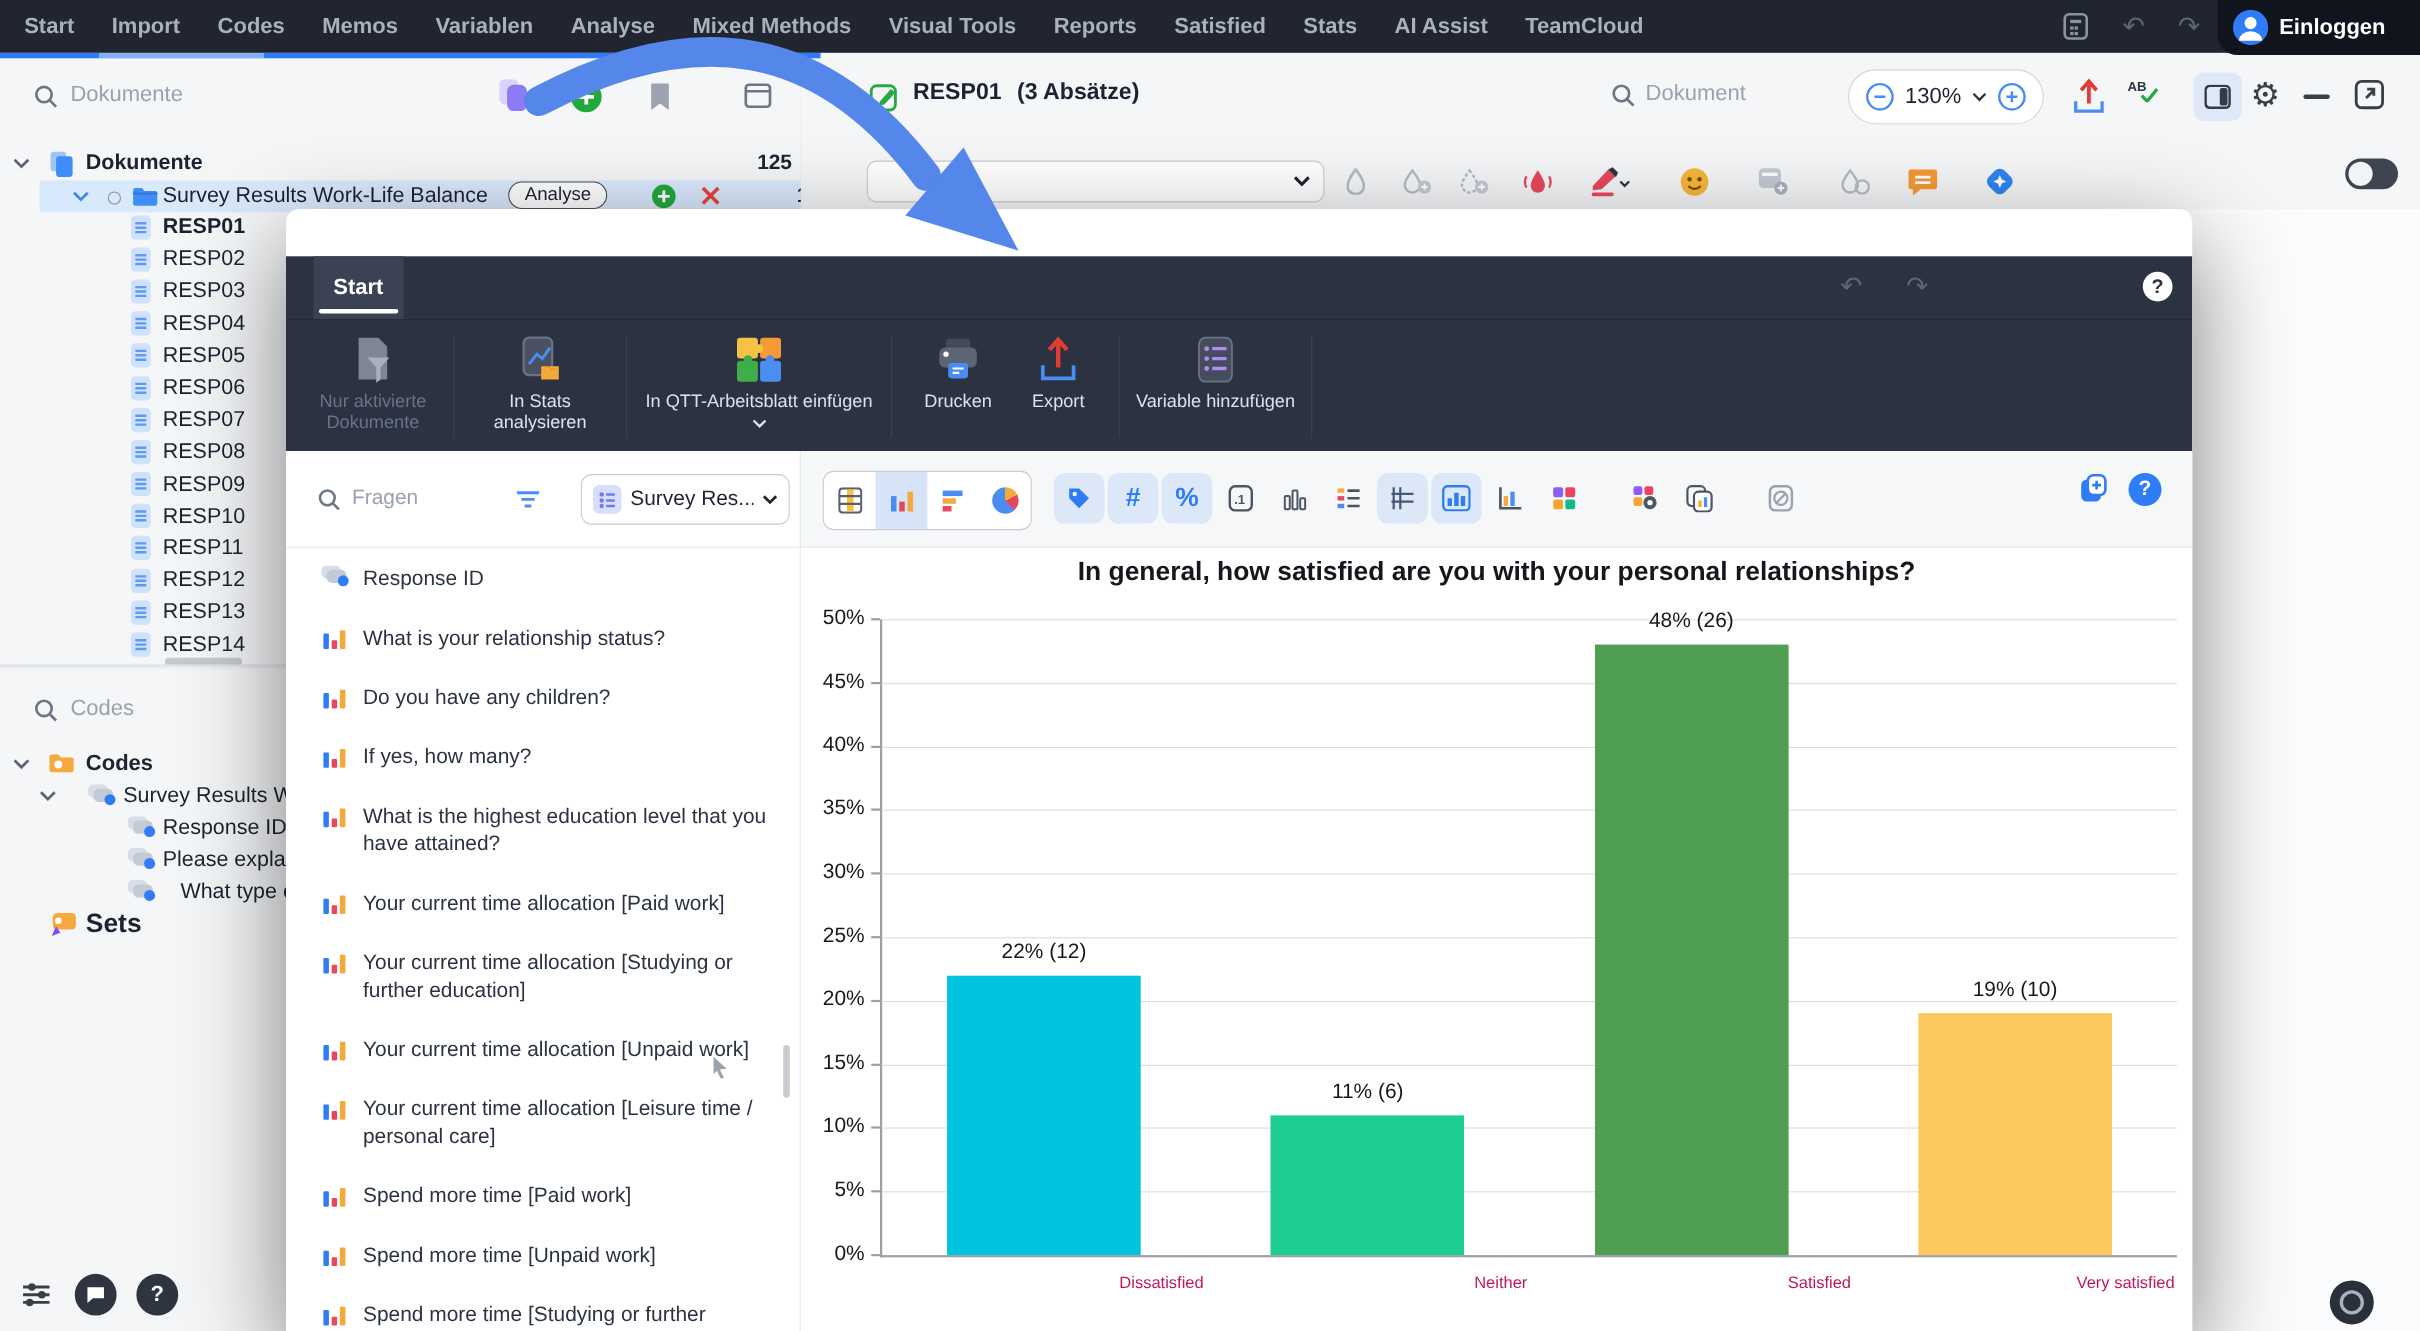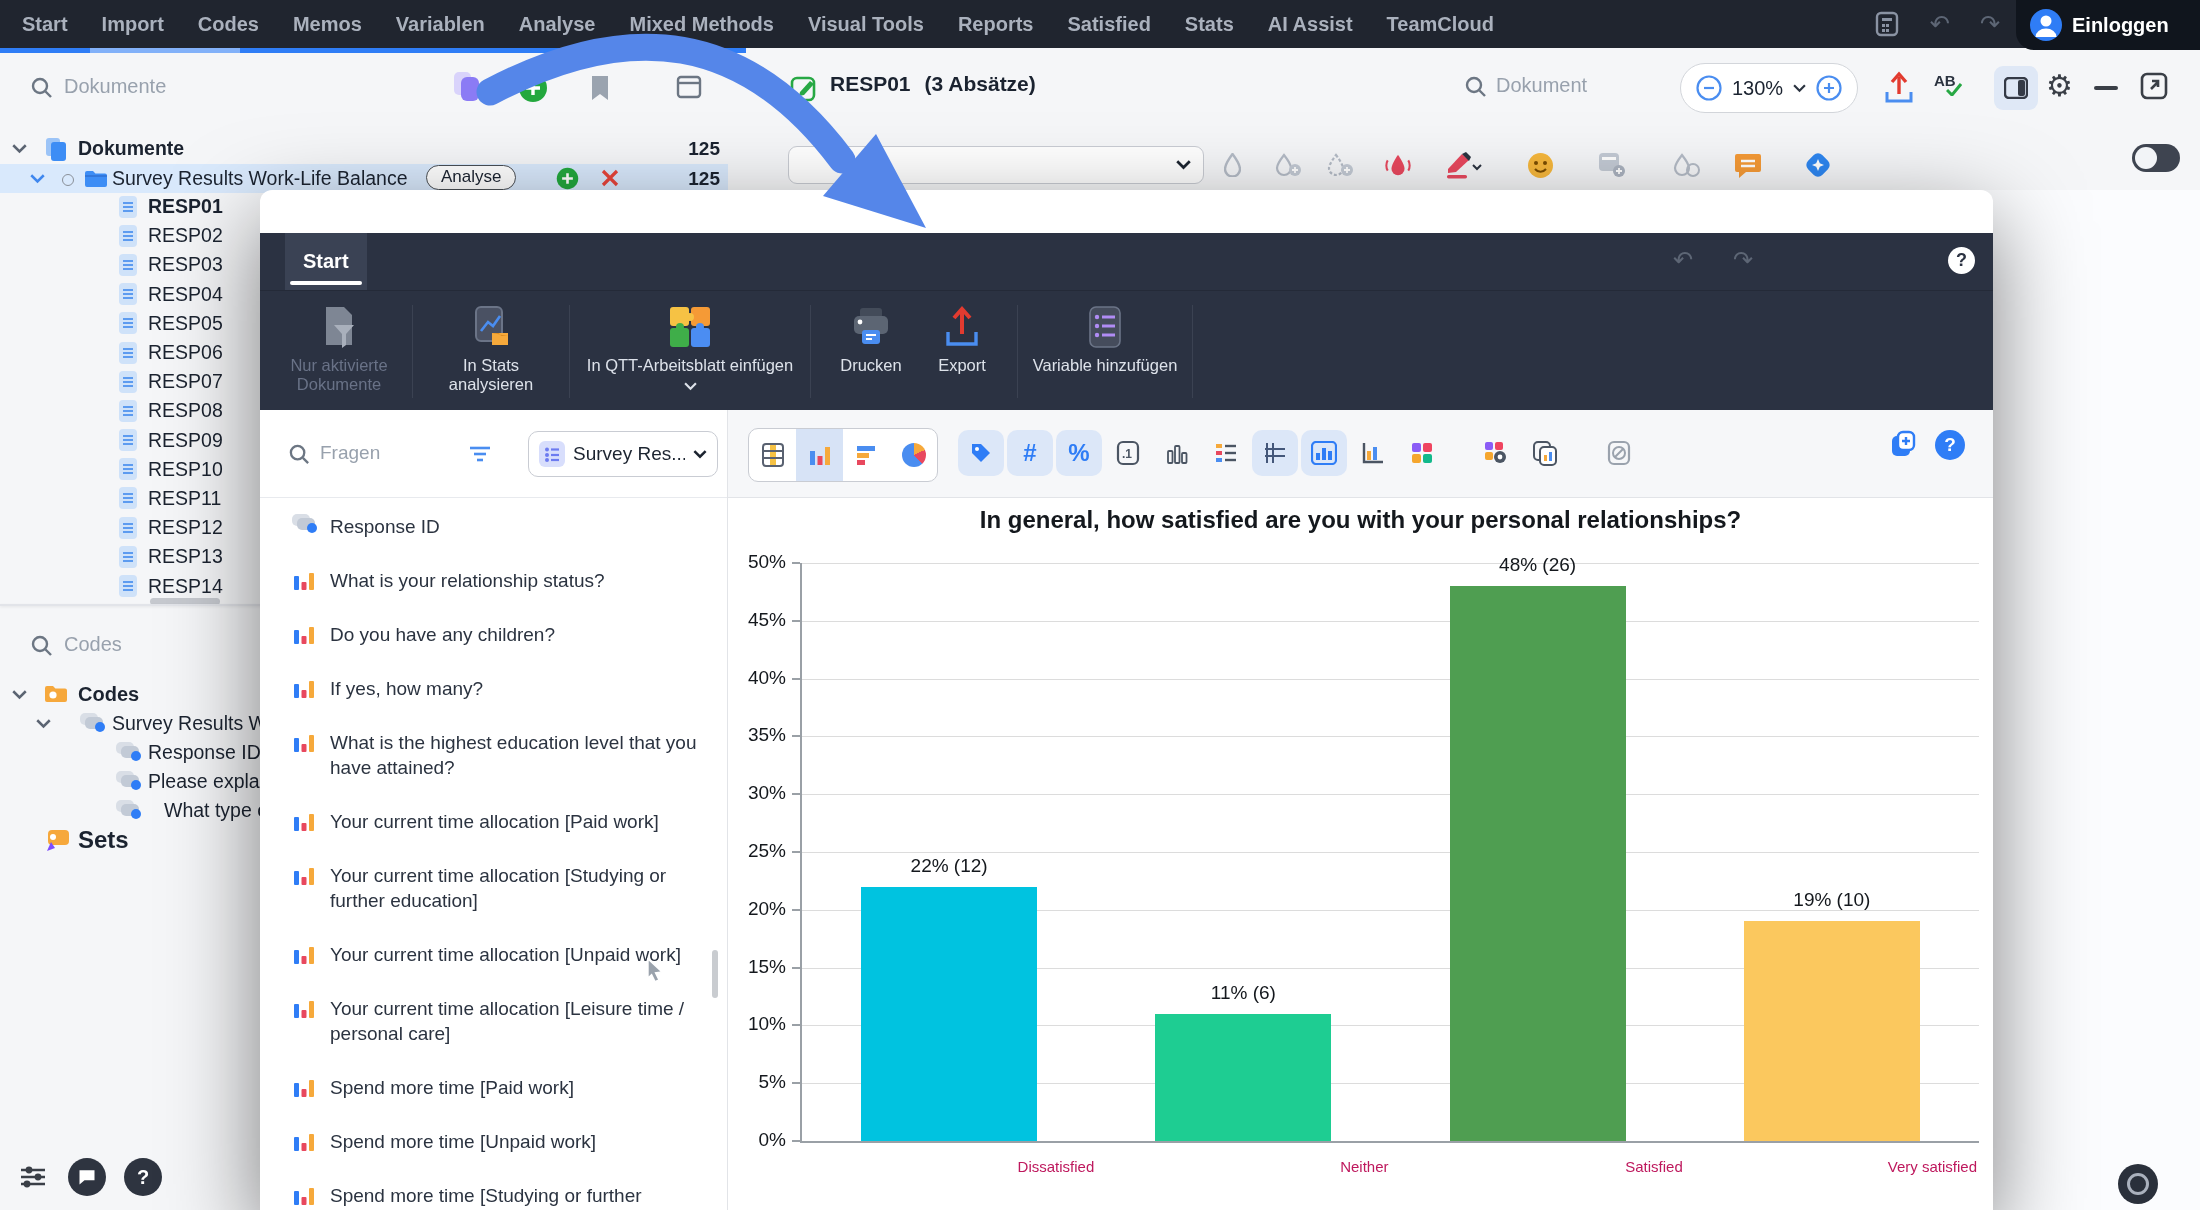--- a/index.html
+++ b/index.html
@@ -206,21 +206,21 @@
       <span class="abs" style="left:44px;top:3px;">
         <svg width="24" height="24" viewBox="0 0 24 24">
             <rect x="2" y="1" width="14" height="18" rx="3" fill="#9cc4f7"></rect>
             <rect x="7" y="5" width="15" height="19" rx="3" fill="#3d8df5"></rect>
           </svg>
       </span>
       <span class="row-label bold abs" style="left:78px;">Dokumente</span>
       <span class="count">125</span>
     </div>
 
-    <div class="tree-row sel-row" style="top:116px;">
+    <div class="tree-row sel-row" style="top:116px;margin-left:36px;">
       <span class="abs" style="left:30px;">
           <svg width="15" height="10" viewBox="0 0 12 8">
             <path d="M1 1l5 5 5-5" stroke="#3f87ee" stroke-width="2" fill="none"></path>
           </svg>
         </span>
       <span class="abs" style="left:62px;top:10px;width:10px;height:10px;border:1.6px solid #8a9099;border-radius:50%;"></span>
       <span class="abs" style="left:84px;top:5px;">
         <svg width="24" height="20" viewBox="0 0 24 20">
             <path d="M1 4a2 2 0 0 1 2-2h6l2.4 2.6H21a2 2 0 0 1 2 2V16a2 2 0 0 1-2 2H3a2 2 0 0 1-2-2z" fill="#3d8df5"></path>
             <path d="M1 7h22" stroke="#2f6fd0" stroke-width="1.4"></path>
@@ -511,21 +511,21 @@
         </span>
     </div>
 
     <span class="abs" style="left:1154px;top:22px;">
       <svg width="34" height="36" viewBox="0 0 34 36">
           <path d="M17 24V7" stroke="#e23b30" stroke-width="3.4"></path>
           <path d="M10 12l7-8 7 8" fill="none" stroke="#e23b30" stroke-width="3.4"></path>
           <path d="M5 22v9h24v-9" fill="none" stroke="#4a8df0" stroke-width="3"></path>
         </svg>
     </span>
-    <span class="abs" style="left:1206px;top:24px;font-size:15px;font-weight:700;color:#2b3340;">AB<svg style="margin-left:12px;margin-top:-6px;" width="16" height="13" viewBox="0 0 16 13">
+    <span class="abs" style="left:1206px;top:24px;font-size:12px;font-weight:700;color:#2b3340;">AB<svg style="margin-left:12px;margin-top:-6px;" width="16" height="13" viewBox="0 0 16 13">
           <path d="M1 7l5 5L15 1" fill="none" stroke="#27a844" stroke-width="3"></path>
         </svg></span>
     <span class="abs" style="left:1266px;top:18px;width:44px;height:44px;background:#dfe8f6;border-radius:9px;display:flex;align-items:center;justify-content:center;">
       <svg width="24" height="22" viewBox="0 0 24 22">
           <rect x="1" y="1" width="22" height="20" rx="4" fill="none" stroke="#343a46" stroke-width="2.4"></rect>
           <rect x="14" y="3" width="7" height="16" rx="2" fill="#343a46"></rect>
         </svg>
     </span>
     <span class="abs" style="left:1318px;top:20px;font-size:30px;color:#3a3f47;">⚙</span>
     <span class="abs" style="left:1366px;top:38px;width:24px;height:4px;background:#3a3f47;border-radius:2px;"></span>

